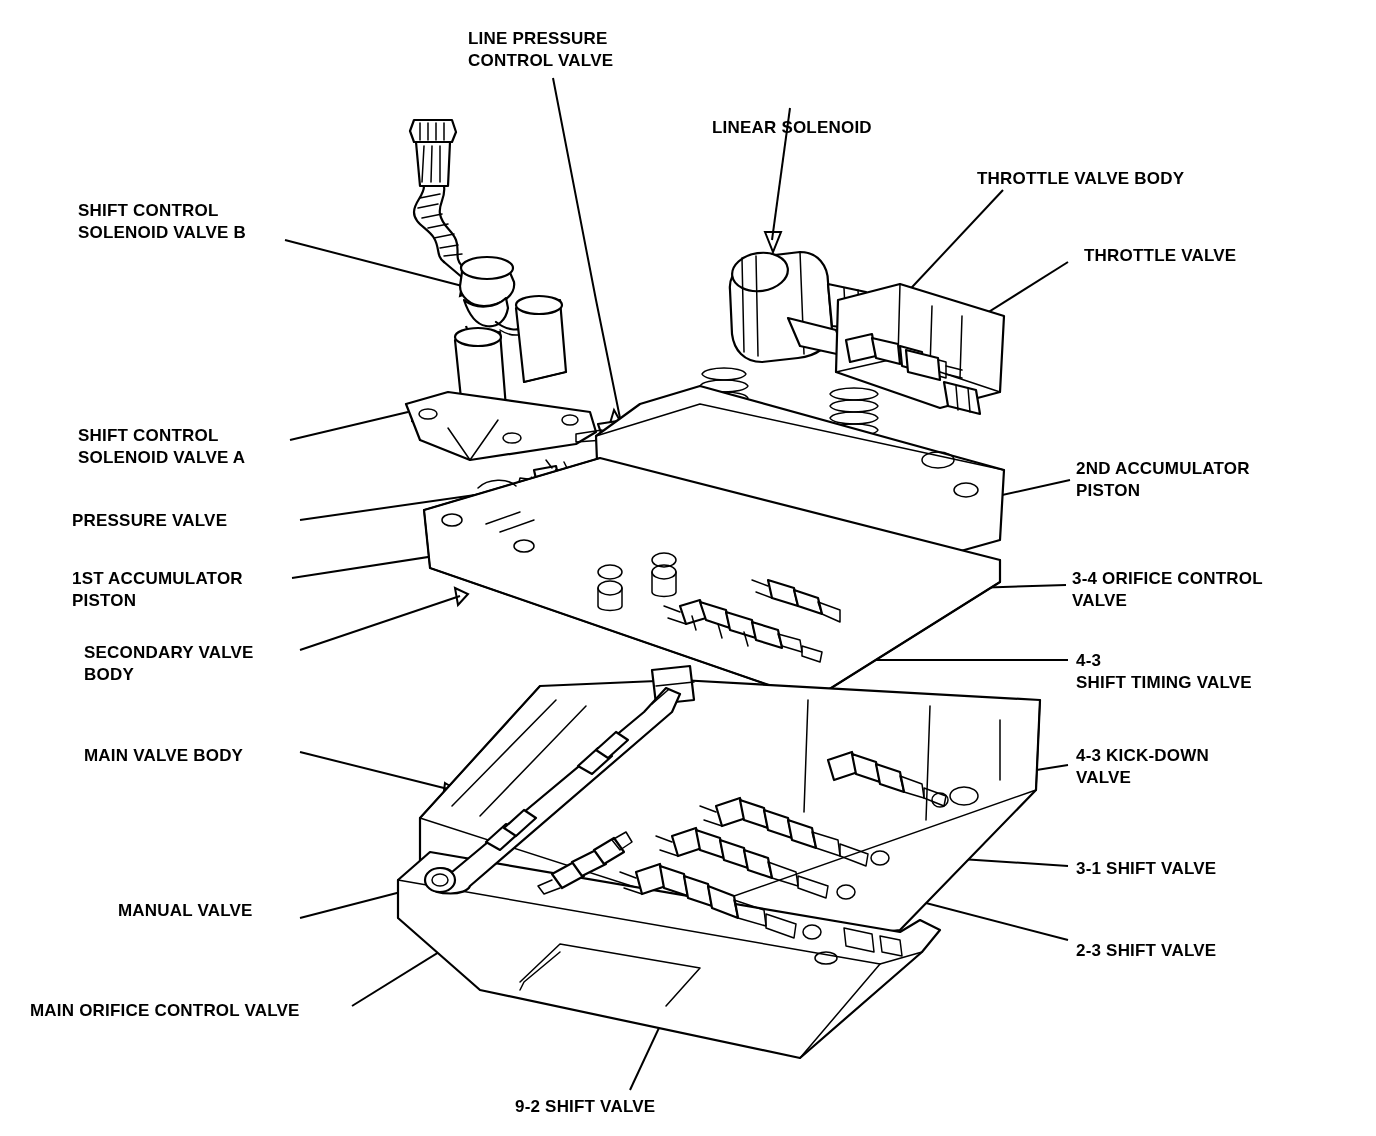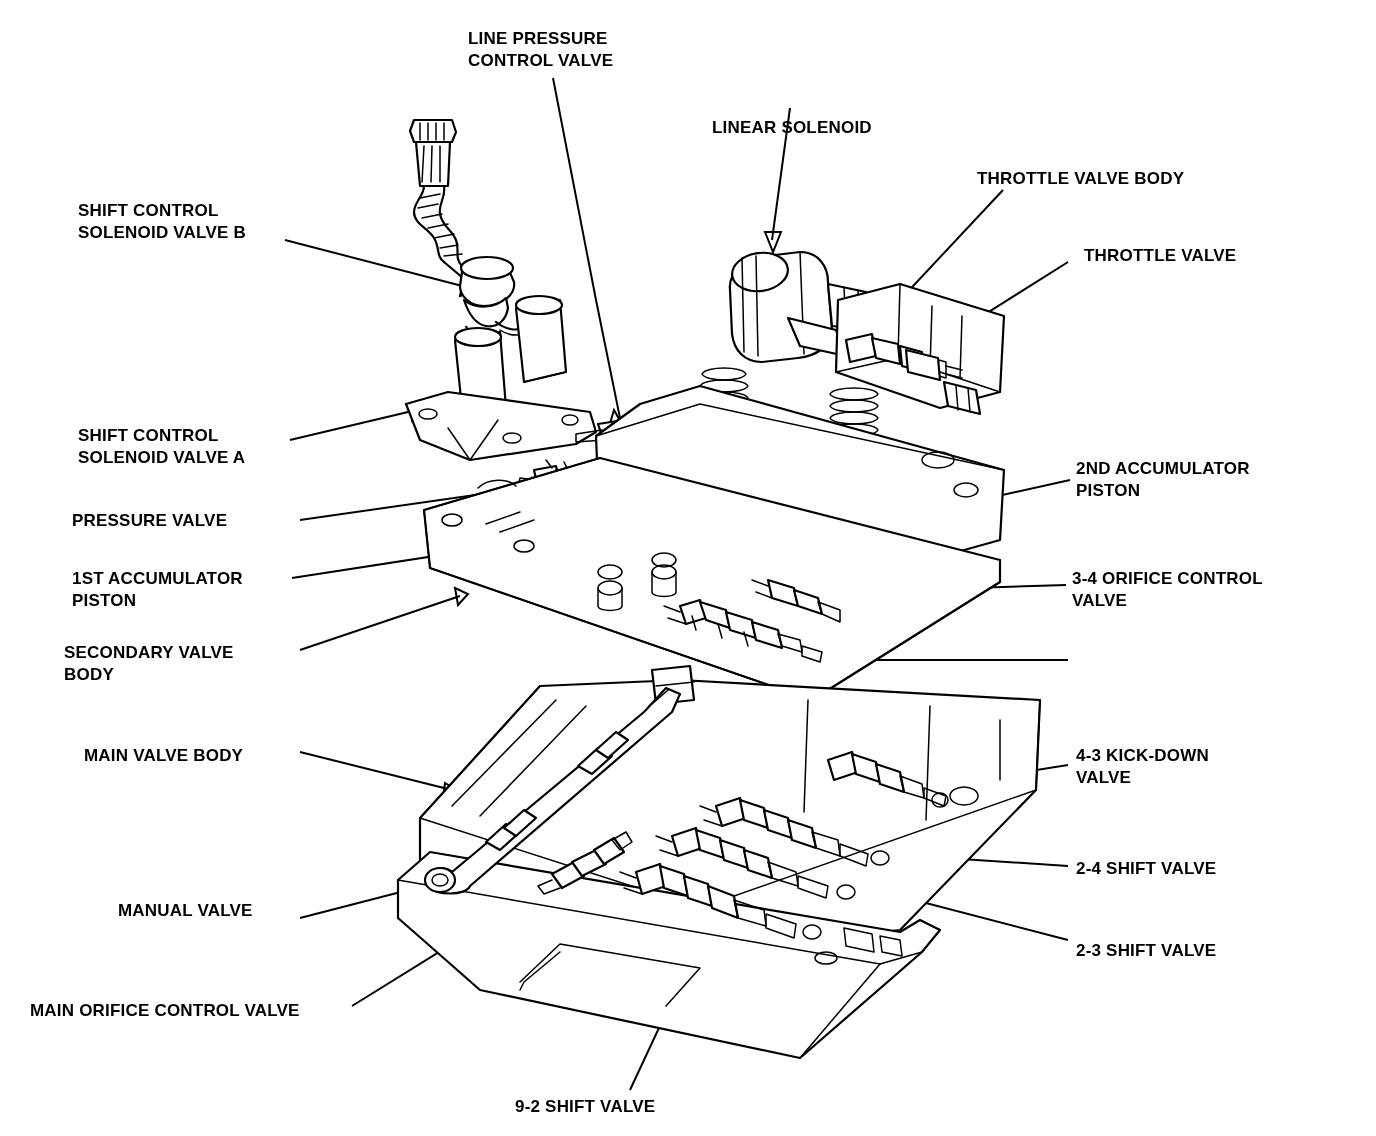--- a/index.html
+++ b/index.html
@@ -380,38 +380,40 @@
 SOLENOID VALVE B</div>
 
   <div class="label" style="left:78px; top:425px;">SHIFT CONTROL
 SOLENOID VALVE A</div>
 
   <div class="label" style="left:72px; top:510px;">PRESSURE VALVE</div>
 
   <div class="label" style="left:72px; top:568px;">1ST ACCUMULATOR
 PISTON</div>
 
-  <div class="label" style="left:64px; top:642px;">SECONDARY VALVE
+  <div class="label" style="left:84px; top:642px;">SECONDARY VALVE
 BODY</div>
 
   <div class="label" style="left:84px; top:745px;">MAIN VALVE BODY</div>
 
   <div class="label" style="left:118px; top:864px;margin-top:36px;">MANUAL VALVE</div>
 
   <div class="label" style="left:30px; top:1000px;">MAIN ORIFICE CONTROL VALVE</div>
 
   <div class="label" style="left:1076px; top:458px;">2ND ACCUMULATOR
 PISTON</div>
 
   <div class="label" style="left:1072px; top:568px;">3-4 ORIFICE CONTROL
 VALVE</div>
 
+  <div class="label" style="left:1076px; top:650px;">4-3
+SHIFT TIMING VALVE</div>
 
   <div class="label" style="left:1076px; top:745px;">4-3 KICK-DOWN
 VALVE</div>
 
-  <div class="label" style="left:1076px; top:858px;">2-4 SHIFT VALVE</div>
+  <div class="label" style="left:1076px; top:858px;">3-1 SHIFT VALVE</div>
 
   <div class="label" style="left:1076px; top:932px;margin-top:8px;">2-3 SHIFT VALVE</div>
 
   <div class="label" style="left:515px; top:1096px;">9-2 SHIFT VALVE</div>
 
 </div>
 
 </body></html>

